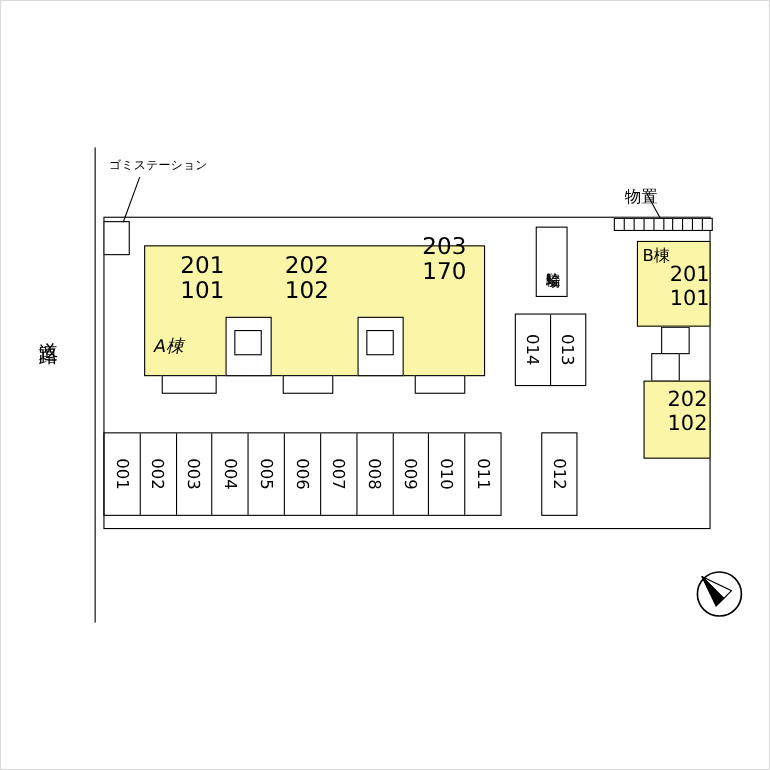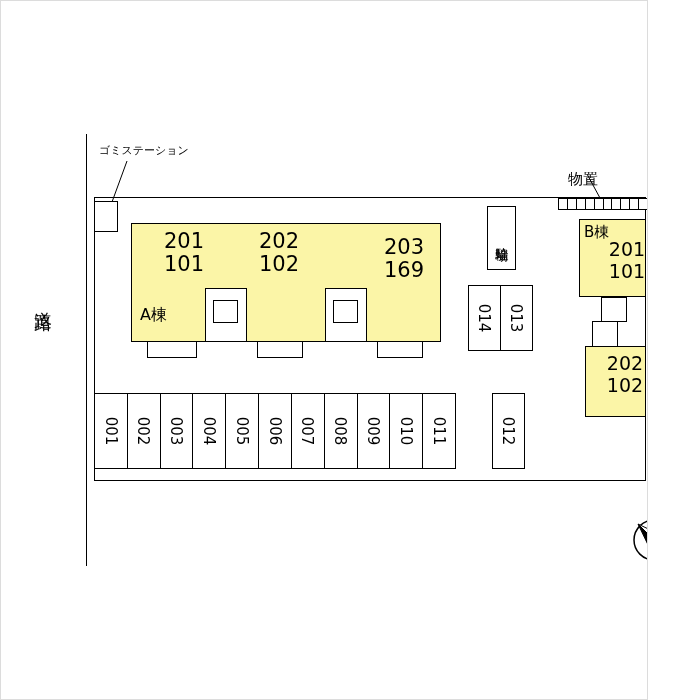--- a/index.html
+++ b/index.html
@@ -1,17 +1,17 @@
 <!DOCTYPE html>
 <html style="--color-background: #ffffff; --color-line: #000000; --color-building-fill: #fbf5a7;"><head>
 <meta charset="utf-8">
 <style>
   * { box-sizing: border-box; margin: 0; padding: 0; }
   body { background: #fff; font-family: "DejaVu Sans", "Liberation Sans", sans-serif; color: #000; }
-  .canvas { position: relative; width: 648px; height: 700px; background: #fff; border: 1px solid #dcdcdc; overflow: hidden; }
+  .canvas { position: relative; width: 700px; height: 700px; background: #fff; border: 1px solid #dcdcdc; overflow: hidden; }
   .abs { position: absolute; }
 
   .road-line { left: 85px; top: 133px; width: 1px; height: 432px; background: var(--color-line, #000); }
   .road-label { left: 30px; top: 296px; writing-mode: vertical-rl; font-size: 18px; letter-spacing: 3px; }
 
   .plot { left: 93px; top: 196px; width: 552px; height: 284px; border: 1px solid var(--color-line, #000); }
 
   .garbage-label { left: 98px; top: 142px; font-size: 11px; white-space: nowrap; }
   .garbage-box { left: 93px; top: 200px; width: 24px; height: 31px; background: #fff; border: 1px solid var(--color-line, #000); }
 
@@ -85,25 +85,25 @@
   <div class="abs porch" style="left:376px; width:46px;"></div>
 
   <div class="abs unit-num" style="left:150px; top:229px;">
     <div>201</div>
     <div>101</div>
   </div>
   <div class="abs unit-num" style="left:245px; top:229px;">
     <div>202</div>
     <div>102</div>
   </div>
-  <div class="abs unit-num" style="left:370px; top:235px;">
+  <div class="abs unit-num" style="left:370px; top:212px;">
     <div>203</div>
-    <div>169</div>
+    <div>170</div>
   </div>
-  <div class="abs bldg-label" style="left:139px; top:304px;">A棟</div>
+  <div class="abs bldg-label" style="left:139px; top:304px;font-style:italic;">A棟</div>
 
   <div class="abs bike-box">
     <span class="vtext">駐輪場</span>
   </div>
 
   <div class="abs upark">
     <div class="cell">
       <span class="rot">014</span>
     </div>
     <div class="cell">

